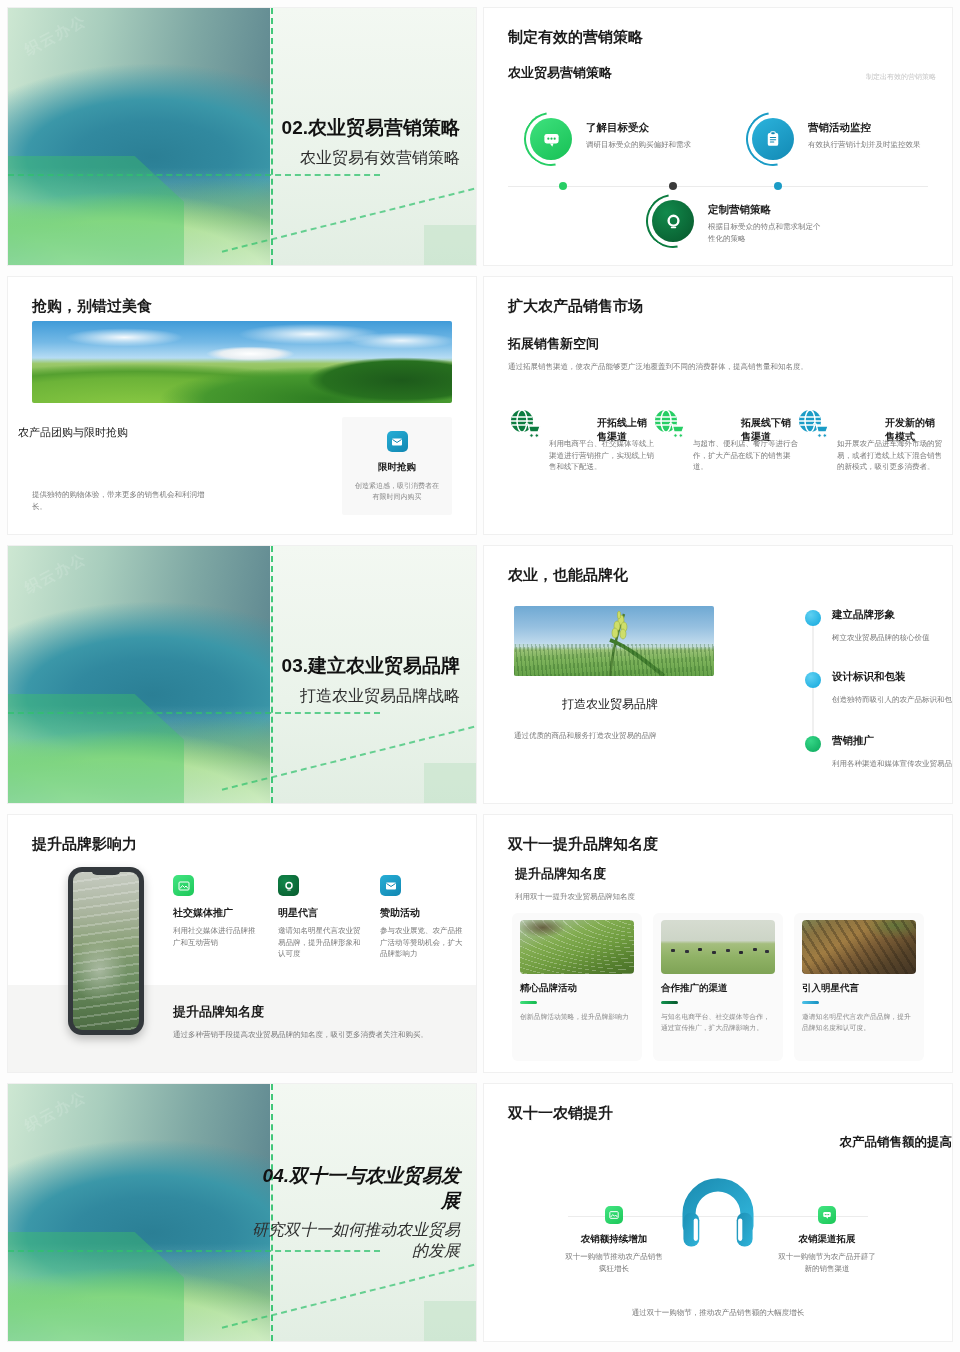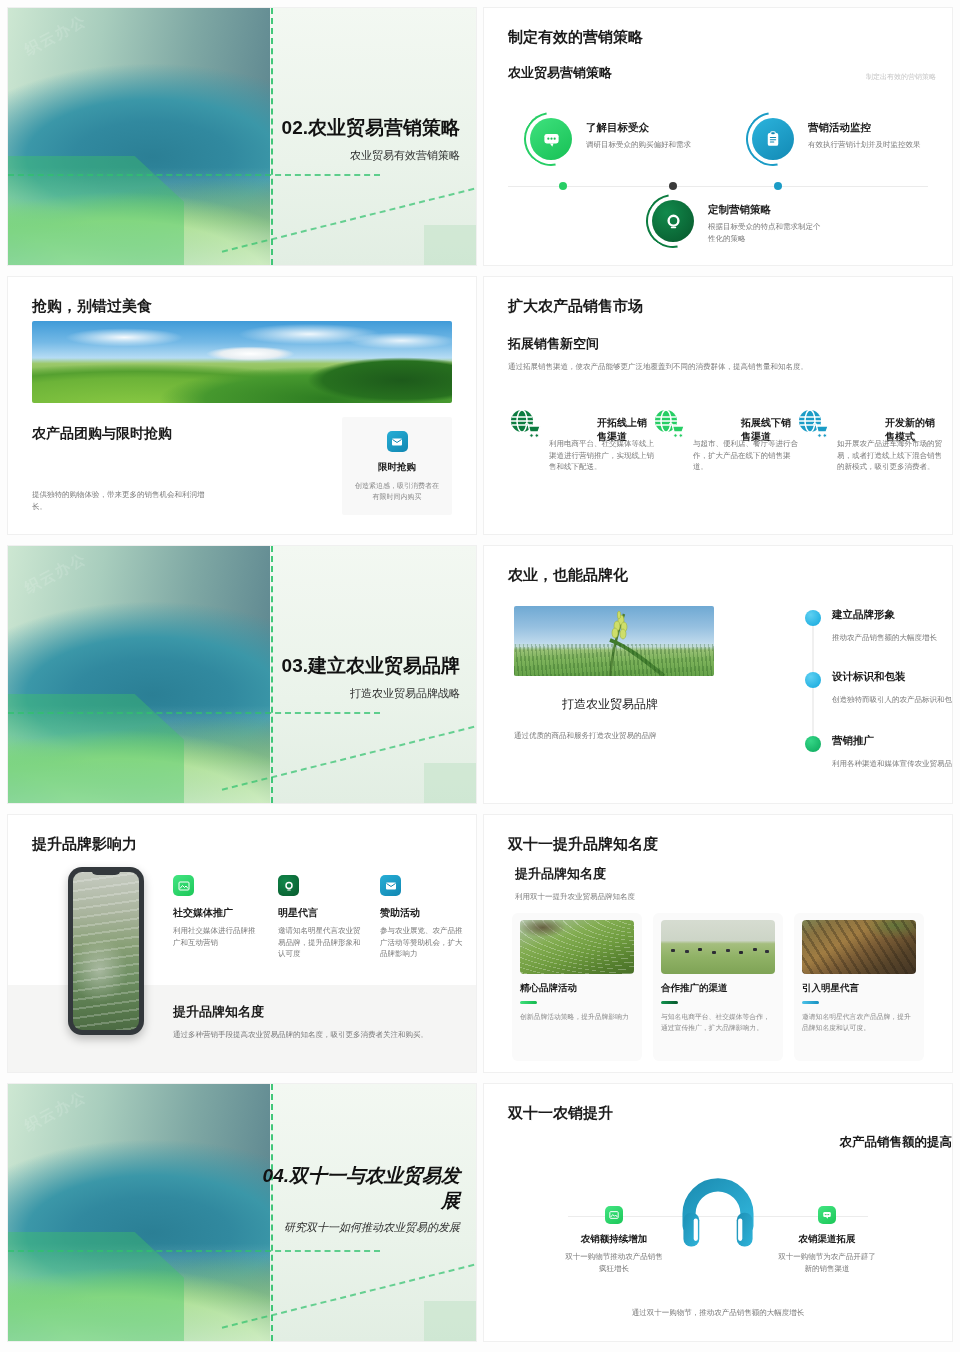--- a/index.html
+++ b/index.html
@@ -22,21 +22,21 @@
   .art-overlay { position:absolute; left:0; top:148px; width:176px; height:109px;
     background:rgba(64,200,96,.38);
     clip-path:polygon(0 0, 72% 0, 100% 42%, 100% 100%, 0 100%); }
   .corner-tint { position:absolute; right:0; bottom:0; width:52px; height:40px; background:rgba(120,200,140,.18); }
   .dash-v { position:absolute; left:263px; top:0; height:100%; border-left:2px dashed #2fc26d; opacity:.9; }
   .dash-h { position:absolute; left:0; top:166px; width:372px; border-top:2px dashed #2fc26d; opacity:.75; }
   .dash-diag { position:absolute; left:210px; top:210px; width:270px; border-top:2px dashed #2fc26d; opacity:.7; transform:rotate(-14deg); }
   .wm { position:absolute; left:14px; top:18px; font-size:15px; font-weight:bold; color:#ffffff; opacity:.14; transform:rotate(-28deg); letter-spacing:2px; }
   .dv-text { position:absolute; right:16px; top:108px; width:212px; text-align:right; }
   .dv-title { font-size:19px; font-weight:bold; color:#121212; line-height:1.3; }
-  .dv-sub { font-size:11px; color:#2e2e2e; margin-top:7px; }
+  .dv-sub { font-size:16px; color:#2e2e2e; margin-top:7px; }
 
   
   .s-title { position:absolute; left:24px; top:20px; font-size:15px; font-weight:bold; }
   .s-sub { position:absolute; font-size:13px; font-weight:bold; }
   .tiny { font-size:7.5px; color:#7a7a7a; line-height:1.55; }
   .s-note { position:absolute; right:16px; top:64px; font-size:7px; color:#c4c4c4; }
 
   
   .cit { position:absolute; display:flex; }
   .cit .big-circle { position:relative; width:42px; height:42px; border-radius:50%; display:flex; align-items:center; justify-content:center; flex:none; }
@@ -58,21 +58,21 @@
     background:
       radial-gradient(34% 42% at 88% 72%, #1d5a1b 0%, #27701f 55%, rgba(39,112,31,0) 66%),
       radial-gradient(60% 60% at 70% 95%, #2e7d22 0%, #46982e 48%, rgba(70,152,46,0) 66%),
       radial-gradient(90% 80% at 25% 108%, #8ccb44 0%, #6cb338 48%, #55a030 58%, rgba(85,160,48,0) 70%),
       radial-gradient(14% 12% at 52% 40%, #ffffff 0%, #e8eef2 50%, rgba(255,255,255,0) 75%),
       radial-gradient(20% 16% at 22% 20%, rgba(255,255,255,.95) 0%, rgba(255,255,255,0) 70%),
       radial-gradient(24% 18% at 66% 16%, rgba(255,255,255,.9) 0%, rgba(255,255,255,0) 70%),
       radial-gradient(18% 14% at 88% 24%, rgba(255,255,255,.85) 0%, rgba(255,255,255,0) 72%),
       linear-gradient(180deg, #3f9bd8 0%, #74b9e6 26%, #b6dcf4 45%, #9cc86a 52%, #7ab94b 70%, #5fae3d 100%);
   }
-  .s3-head { position:absolute; left:24px; top:148px; font-size:14px; font-weight:bold; }
+  .s3-head { position:absolute; left:10px; top:148px; font-size:11px; font-weight:normal; }
   .s3-body { position:absolute; left:24px; top:212px; width:180px; }
   .gcard { position:absolute; top:140px; width:110px; height:98px; background:#f8f8f8; border-radius:2px; text-align:center; padding:14px 10px 0; }
   .gcard b { display:block; font-size:9.5px; margin-top:9px; }
   .gcard span { display:block; margin-top:7px; font-size:7px; color:#8a8a8a; line-height:1.5; }
   .sq-icon { width:21px; height:21px; border-radius:5px; display:inline-flex; align-items:center; justify-content:center; }
   .bg-green { background:linear-gradient(145deg,#43e582,#1cc758); }
   .bg-teal { background:linear-gradient(145deg,#27aed6,#1187b2); }
   .bg-dgreen { background:radial-gradient(circle at 35% 30%,#11874a,#085a2d); }
 
   
@@ -313,21 +313,21 @@
           </g>
         </svg>
     </div>
     <div class="s6-head">打造农业贸易品牌</div>
     <div class="s6-body tiny">通过优质的商品和服务打造农业贸易的品牌</div>
 
     <div class="vline"></div>
     <div class="vdot dot-cyan" style="top:64px;"></div>
     <div class="vt" style="top:62px;">
       <b>建立品牌形象</b>
-      <span class="tiny">推动农产品销售额的大幅度增长</span>
+      <span class="tiny">树立农业贸易品牌的核心价值</span>
     </div>
     <div class="vdot dot-cyan" style="top:126px;"></div>
     <div class="vt" style="top:124px;">
       <b>设计标识和包装</b>
       <span class="tiny">创造独特而吸引人的农产品标识和包装</span>
     </div>
     <div class="vdot dot-green" style="top:190px;"></div>
     <div class="vt" style="top:188px;">
       <b>营销推广</b>
       <span class="tiny">利用各种渠道和媒体宣传农业贸易品牌</span>

